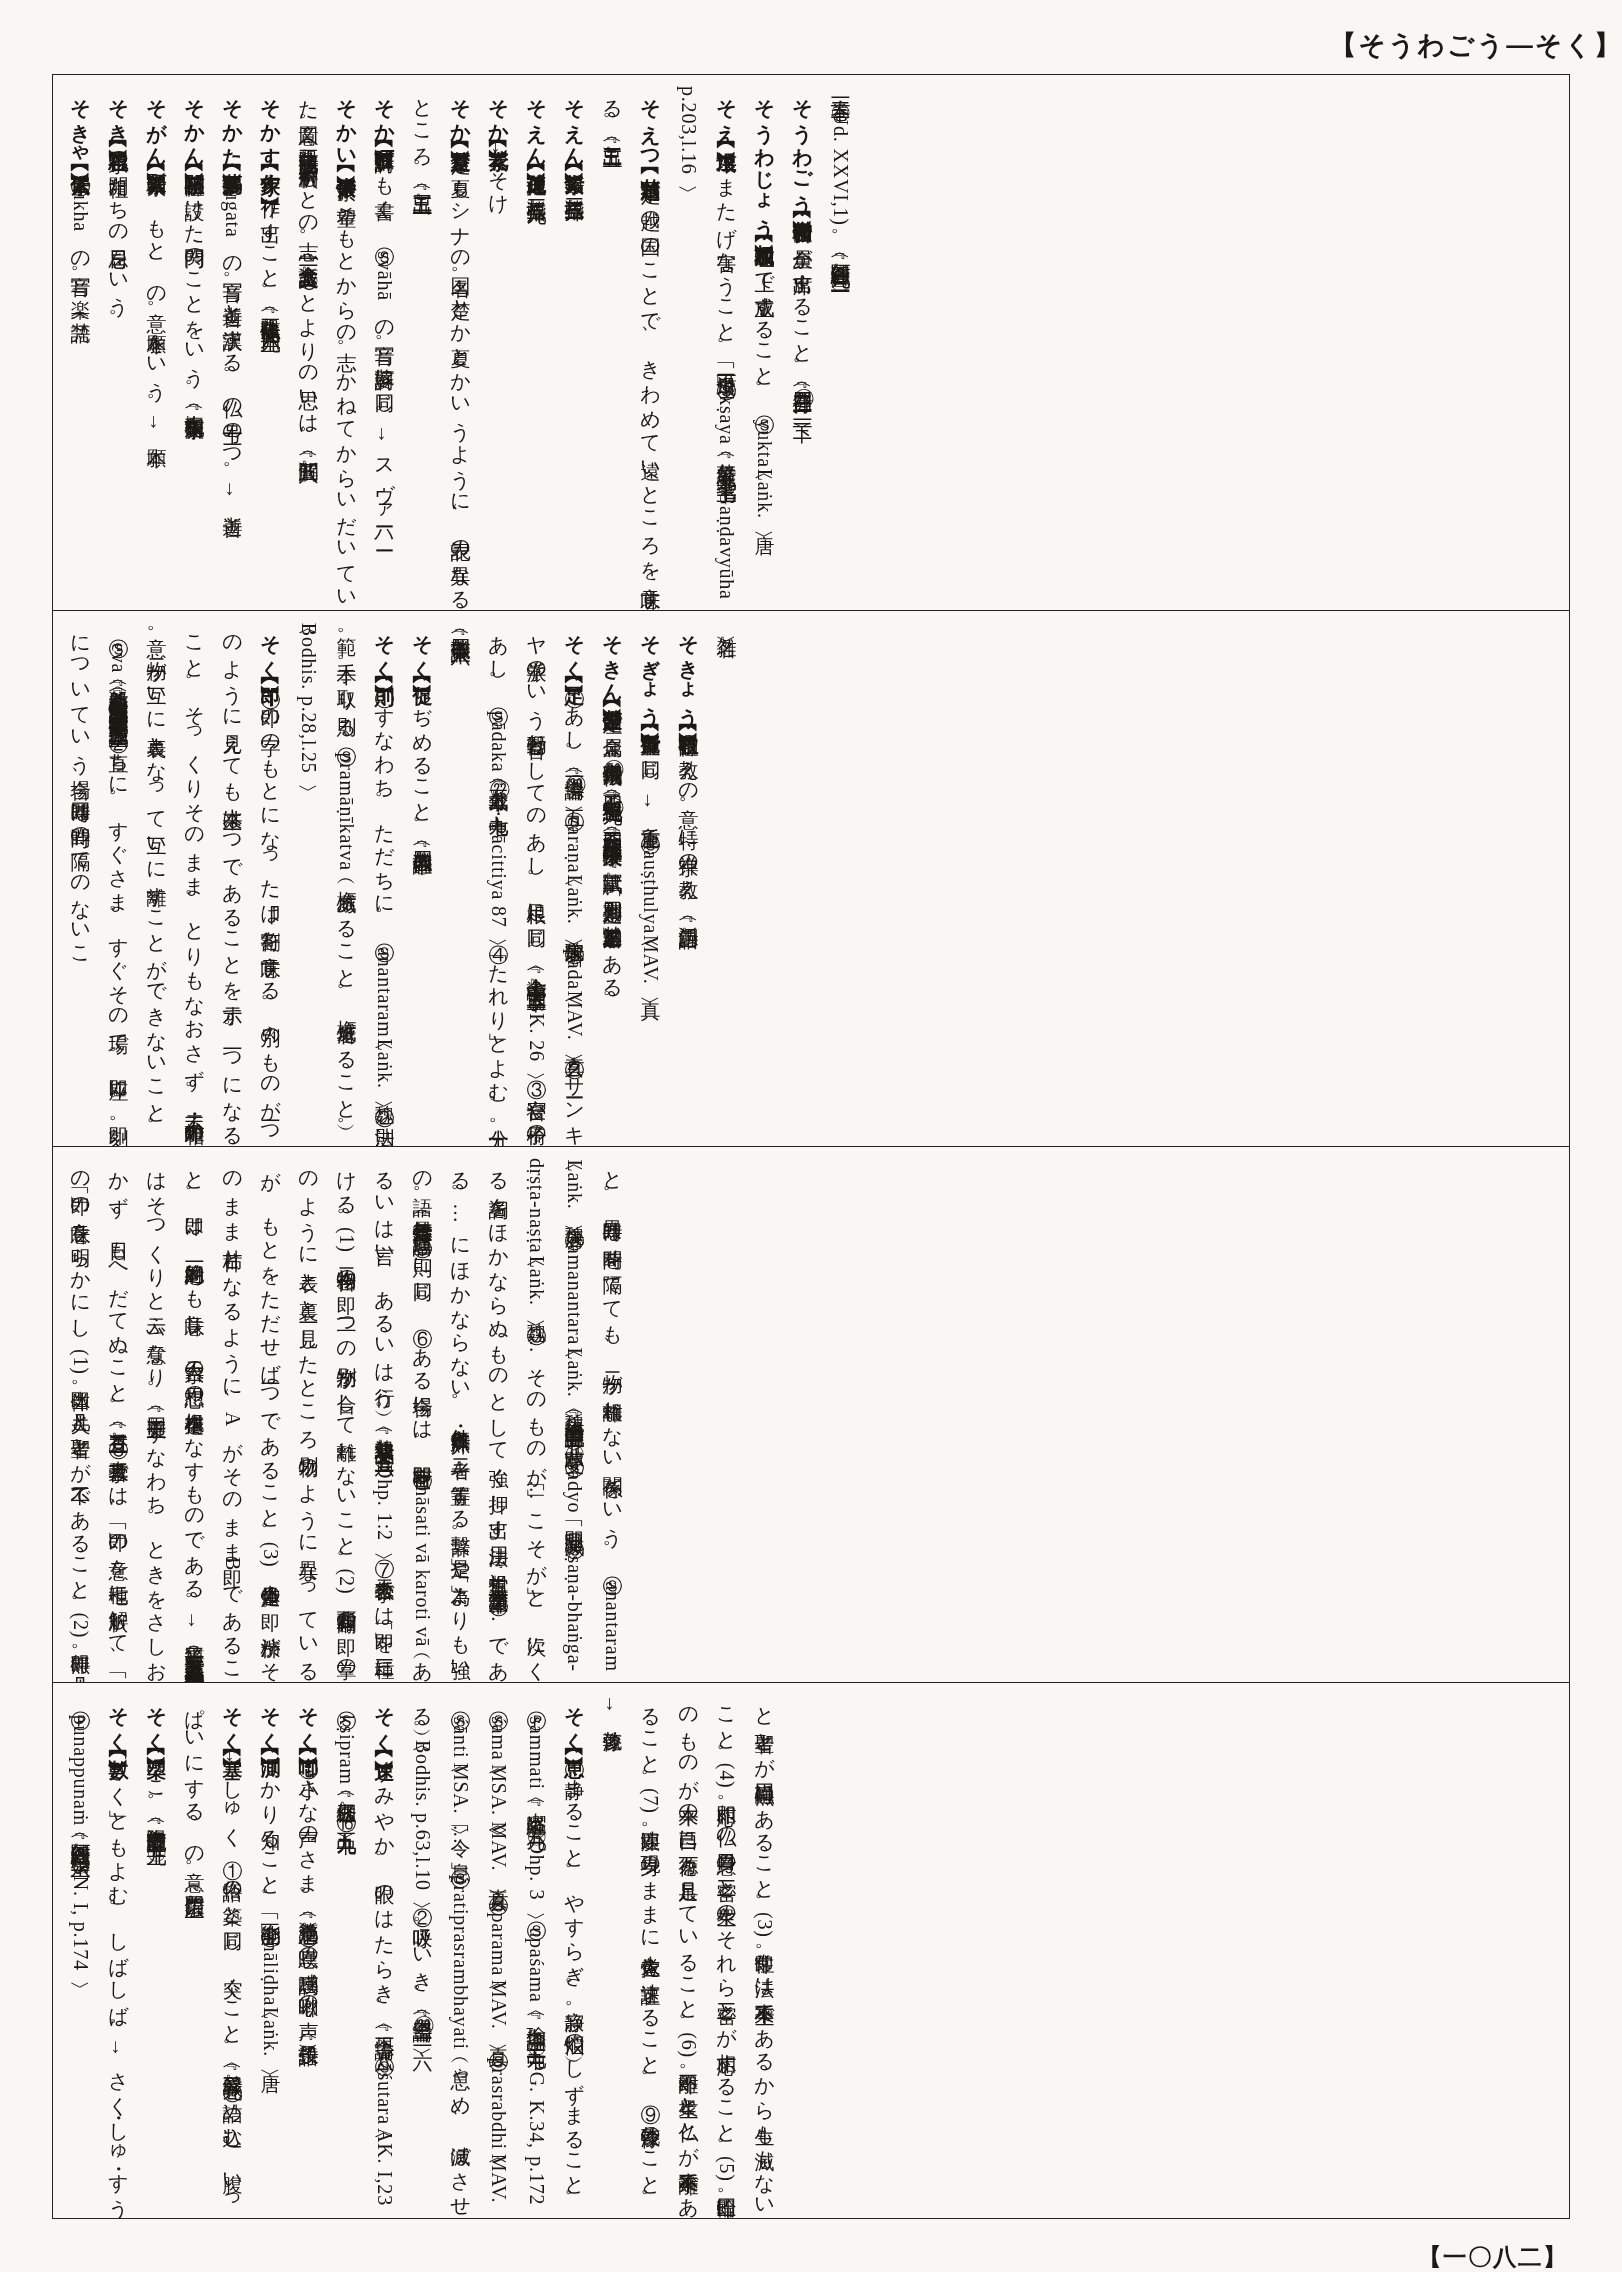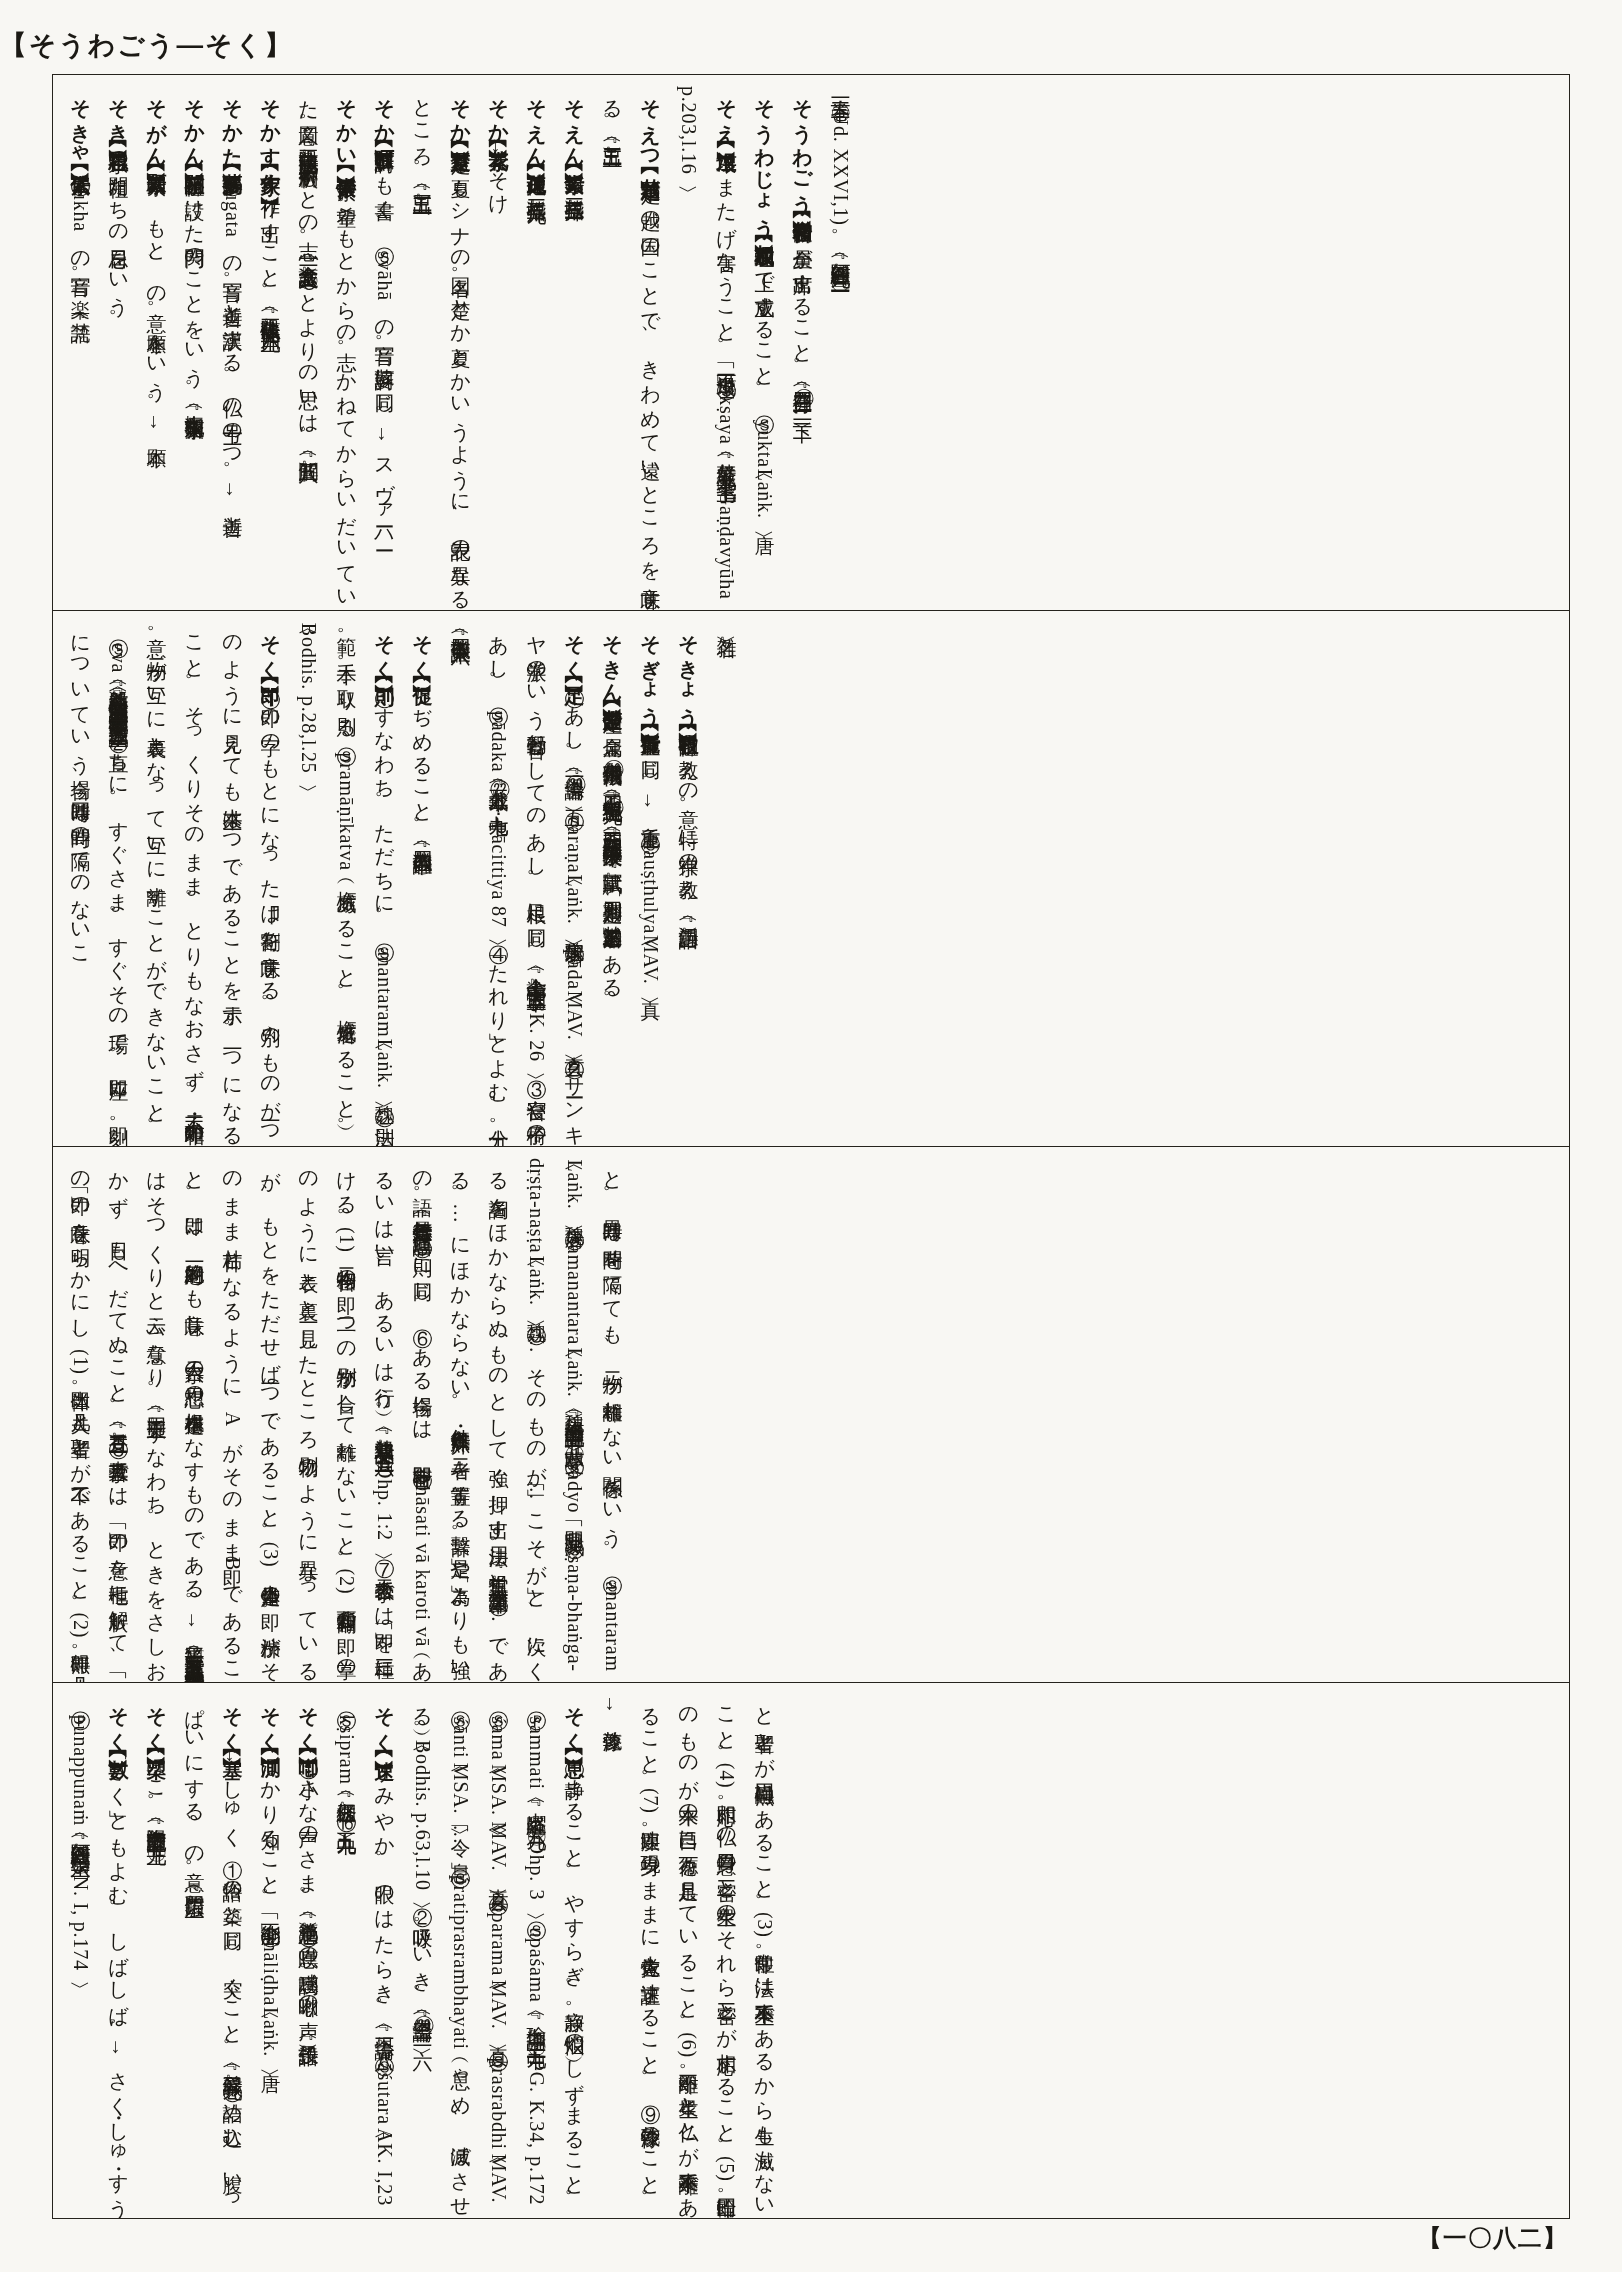--- a/index.html
+++ b/index.html
@@ -5,21 +5,21 @@
   * { margin:0; padding:0; box-sizing:border-box; }
   html,body { width:1623px; height:2273px; }
   body {
     background:#f6f5f1;
     color:#1b1914;
     font-family:"Liberation Serif","DejaVu Serif",serif;
   }
   .page { position:relative; width:1623px; height:2273px; background:#f8f7f3; overflow:hidden; }
   .running-head {
     position:absolute; top:27px; left:0; right:0;
-    text-align:left; font-size:26.6px; font-weight:bold; letter-spacing:2.3px;
+    text-align:right; font-size:26.6px; font-weight:bold; letter-spacing:2.3px;
     font-family:"Liberation Sans","DejaVu Sans",sans-serif;
   }
   .frame {
     position:absolute; left:52px; top:74px; width:1518px; height:2145px;
     border:1.5px solid #26231d;
     display:flex; flex-direction:column;
     background:#f8f7f3;
   }
   .band {
     flex:1 1 0;
@@ -35,21 +35,21 @@
     font-size:20px;
     line-height:1.9;
     letter-spacing:0.8px;
     text-align:justify;
   }
   .band-text .head {
     font-weight:bold;
     font-family:"Liberation Sans","DejaVu Sans",sans-serif;
   }
   .folio {
-    position:absolute; right:55px; bottom:19px;
+    position:absolute; right:55px; bottom:0;
     font-size:23.5px; font-weight:bold; letter-spacing:1.5px;
     font-family:"Liberation Sans","DejaVu Sans",sans-serif;
   }
 </style>
 </head>
 <body>
 
 <div class="page">
 
   <div class="running-head">【そうわごう―そく】</div>

